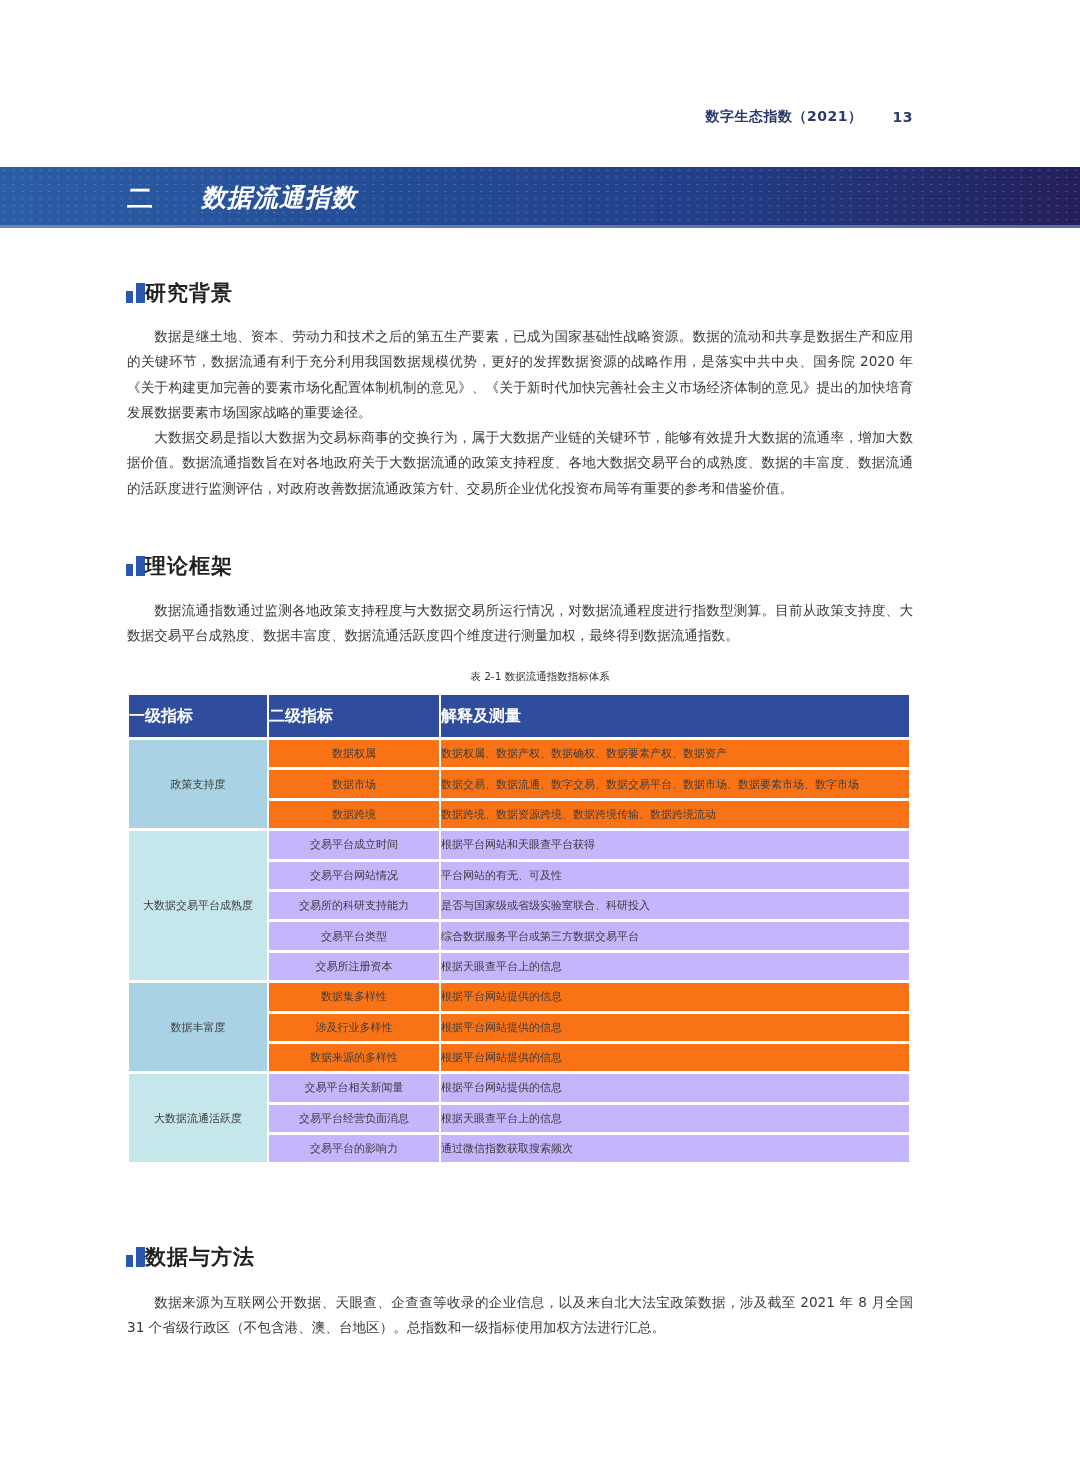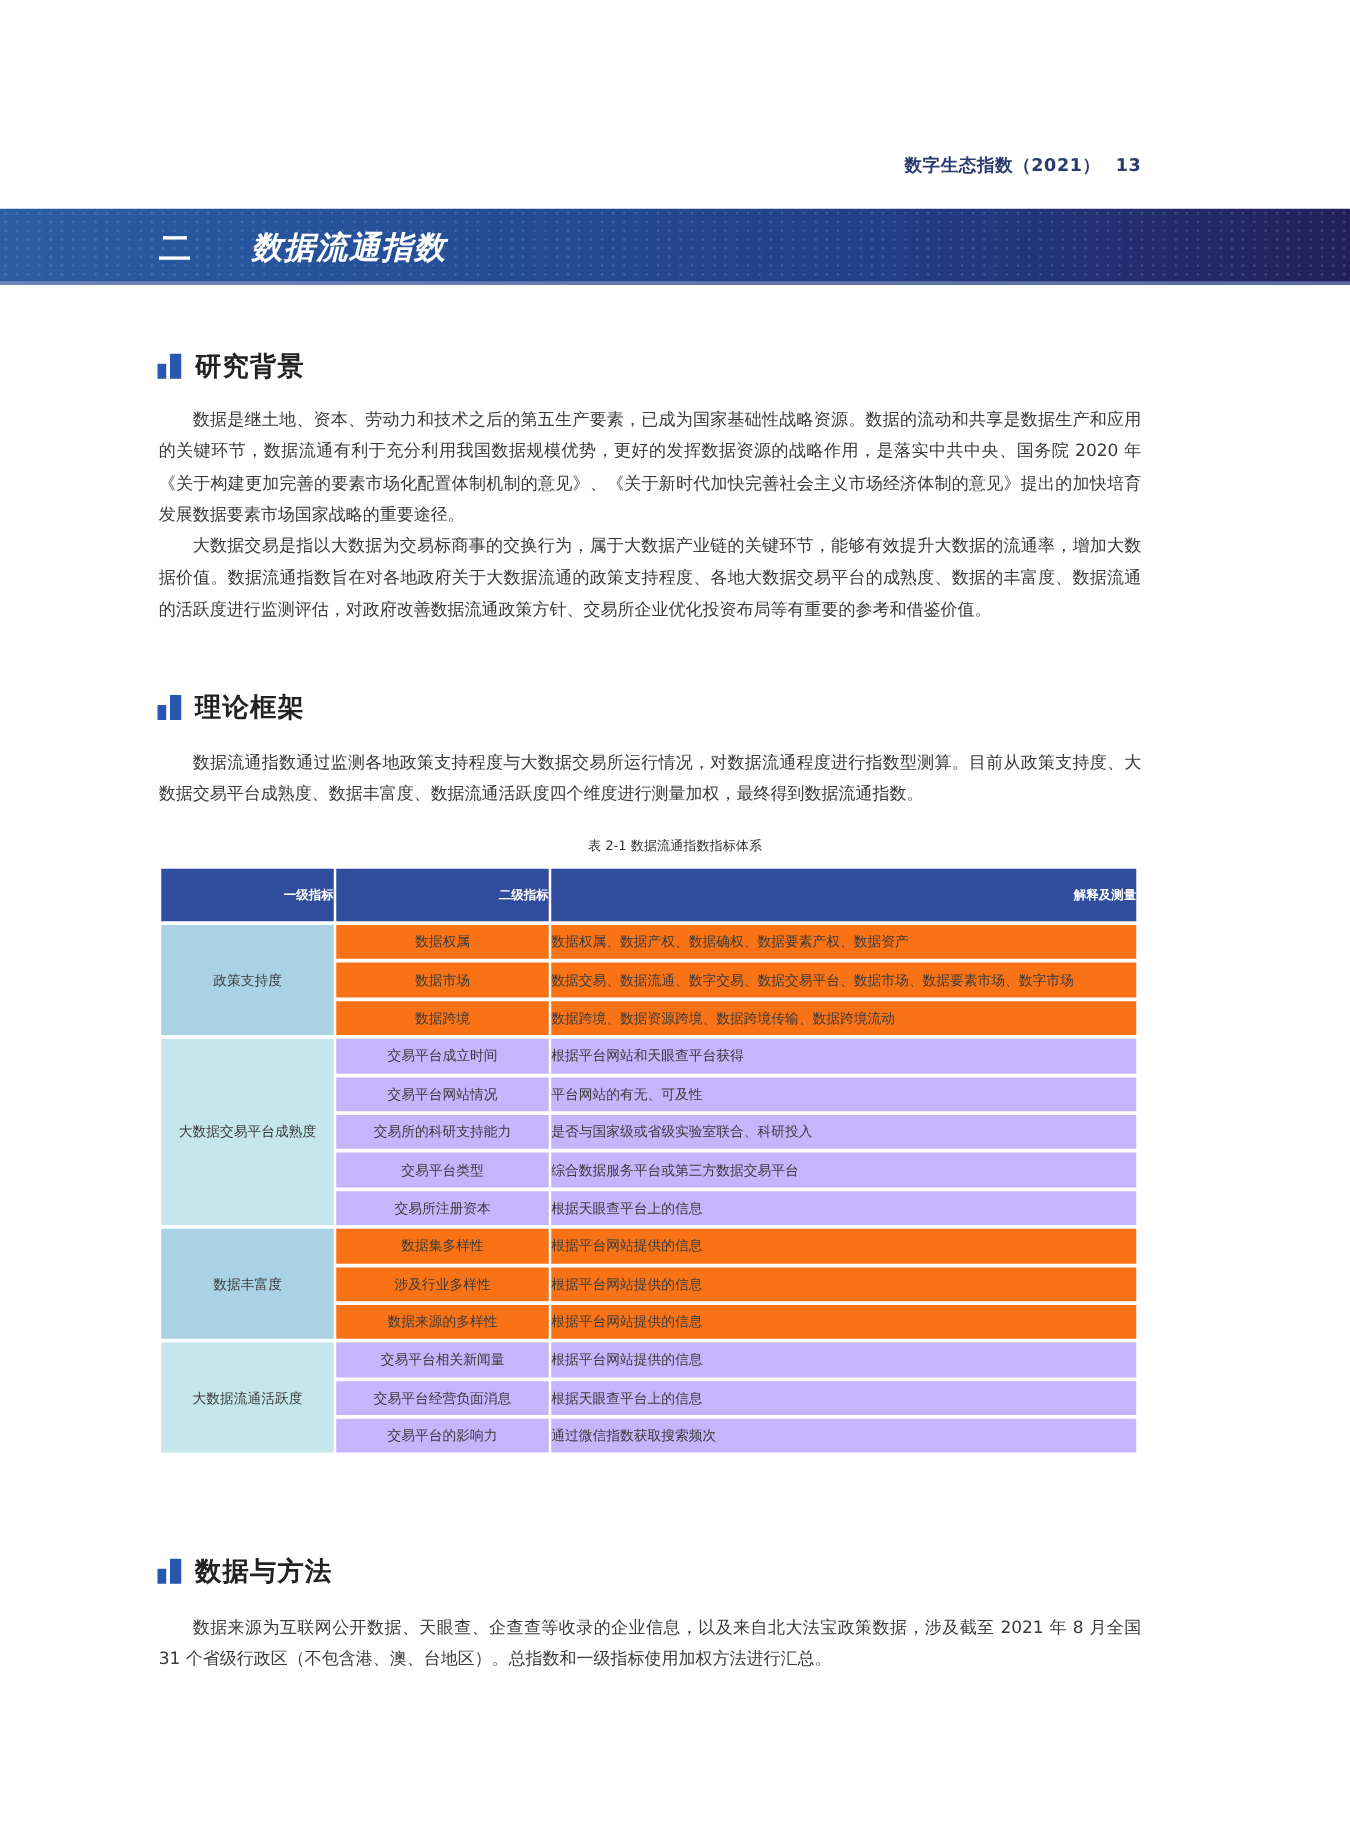--- a/index.html
+++ b/index.html
@@ -1,22 +1,22 @@
 <!DOCTYPE html>
 <html><head>
 <meta charset="utf-8">
 <style>
   * { box-sizing: border-box; margin: 0; padding: 0; }
   html, body { width: 1080px; height: 1475px; background: #ffffff; }
   body { position: relative; font-family: "DejaVu Sans", "Liberation Sans", sans-serif; color: #333333; overflow: hidden; }
 
   .running-header {
-    position: absolute; top: 124px; right: 167px;
+    position: absolute; top: 108px; right: 167px;
     font-size: 14px; font-weight: bold; color: #2b3a6e;
-    display: flex; gap: 12px; align-items: center; letter-spacing: 0.5px; text-align: center;
+    display: flex; gap: 30px; align-items: center; letter-spacing: 0.5px; text-align: center;
   }
 
   .chapter-band {
     position: absolute; top: 167px; left: 0; width: 1080px; height: 61px;
     background: linear-gradient(90deg, #2c5ea5 0%, #244d96 35%, #223f88 65%, #241f5a 100%);
     overflow: hidden;
   }
   .chapter-band::before {
     content: ""; position: absolute; inset: 0;
     background-image: radial-gradient(rgba(170,200,255,0.35) 1px, transparent 1.4px);
@@ -30,21 +30,21 @@
   .chapter-num {
     position: absolute; left: 127px; top: 14px;
     font-size: 26px; font-weight: bold; color: #ffffff;
   }
   .chapter-title {
     position: absolute; left: 201px; top: 14px;
     font-size: 25px; font-weight: bold; color: #ffffff; letter-spacing: 1px; font-style: italic;
   }
 
   .section-heading {
-    position: absolute; left: 126px; display: flex; align-items: center; gap: 11px;
+    position: absolute; left: 126px; display: flex; align-items: center; gap: 0;
   }
   .bars { display: flex; align-items: flex-end; gap: 3px; height: 20px; }
   .bars .b1 { width: 7px; height: 12px; background: #2a57b0; }
   .bars .b2 { width: 9px; height: 20px; background: #2a57b0; }
   .section-heading h2 {
     font-size: 21px; font-weight: bold; color: #222222; letter-spacing: 1px;
   }
 
   .para {
     position: absolute; left: 127px; width: 786px;
@@ -56,22 +56,22 @@
     position: absolute; top: 670px; left: 0; width: 1080px; text-align: center;
     font-size: 10.5px; color: #333333;
   }
 
   .index-table {
     position: absolute; top: 692px; left: 127px; width: 784px;
     border-collapse: separate; border-spacing: 2px 3px;
     font-size: 11px; color: #3c3c3c;
   }
   .index-table th {
-    background: #2f4d9c; color: #ffffff; font-size: 10px; font-weight: bold;
-    height: 42px; text-align: right;
+    background: #2f4d9c; color: #ffffff; font-size: 16px; font-weight: bold;
+    height: 42px; text-align: left;
   }
   .index-table td { height: 27.4px; }
   .index-table td.lvl1 { text-align: center; width: 138px; }
   .index-table td.lvl2 { text-align: center; width: 170px; }
   .index-table td.desc { text-align: left; }
   .g-dark td { background: #f97316; }
   .g-light td { background: #c4b5fd; }
   td.lvl1.dark { background: #a9d3e5 !important; }
   td.lvl1.light { background: #c5e6ea !important; }
 </style>

